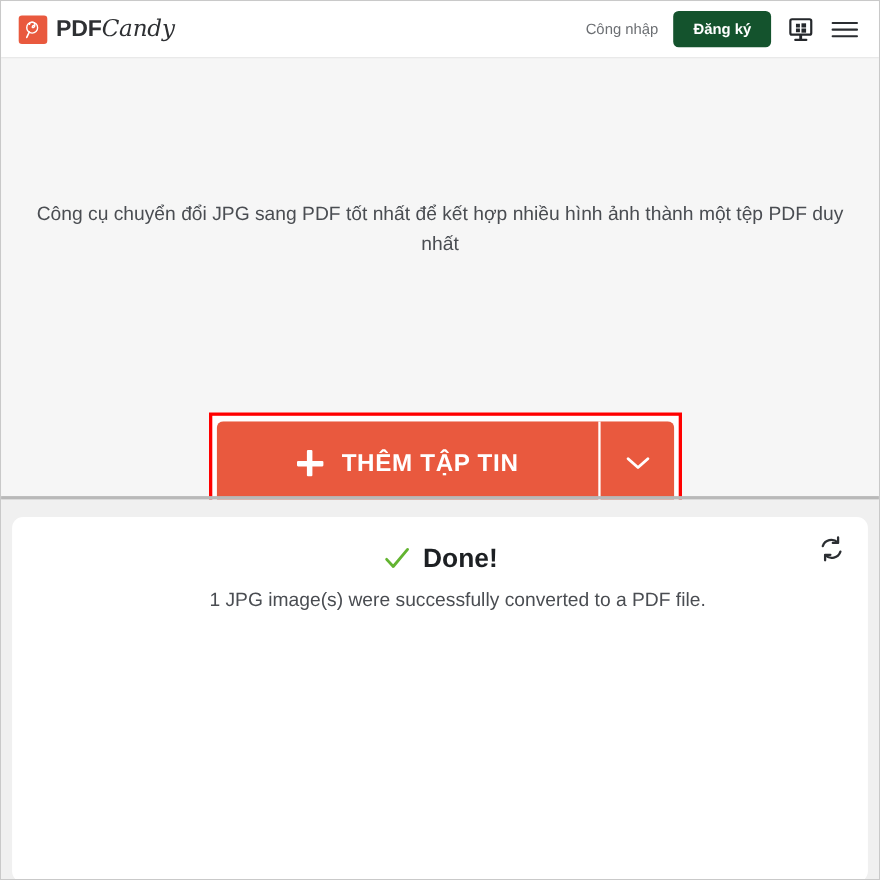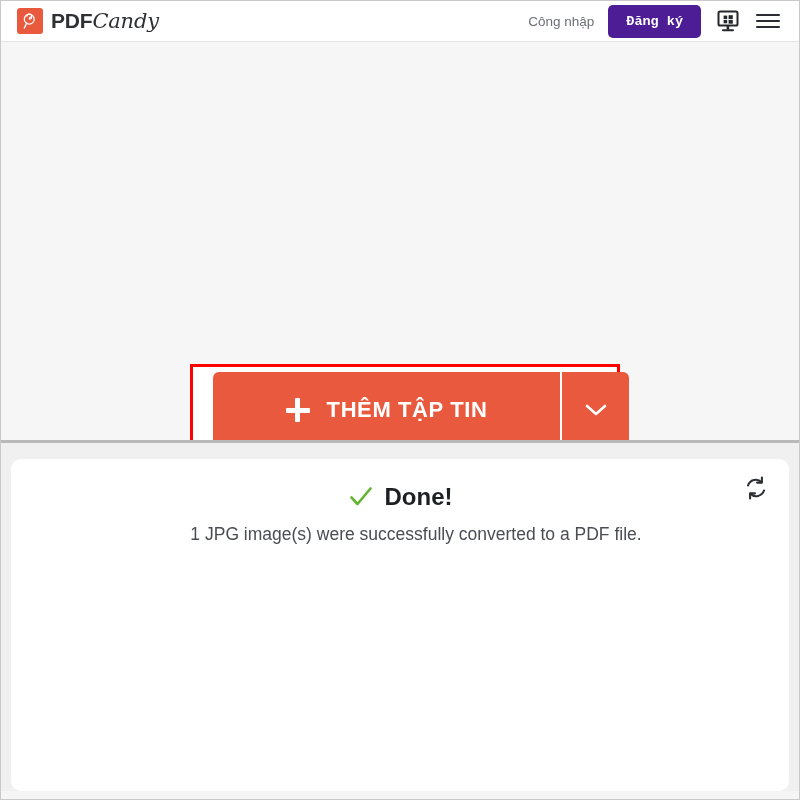--- a/index.html
+++ b/index.html
@@ -16,21 +16,21 @@
     position: relative;
     width: 800px;
     height: 800px;
     background: #f5f5f5;
     border: 1px solid #c9c9c9;
     overflow: hidden;
   }
 
   
   .header {
-    height: 41px;
+    height: 52px;
     background: #ffffff;
     border-bottom: 1px solid #e4e4e4;
     display: flex;
     align-items: center;
     padding: 0 18px 0 16px;
     position: relative;
     z-index: 5;
   }
 
   .logo-wrap {
@@ -66,30 +66,30 @@
     align-items: center;
     gap: 14px;
   }
   .login-link {
     font-size: 13.5px;
     color: #6c6f73;
     cursor: pointer;
     white-space: nowrap;
   }
   .signup-btn {
-    background: #4c1d95;
+    background: #14532d;
     color: #ffffff;
     font-size: 13.5px;
     font-weight: 700;
     border: none;
     border-radius: 5px;
     padding: 9px 18px;
     cursor: pointer;
     white-space: nowrap;
-    font-family: Liberation Mono, monospace;
+    font-family: Liberation Sans, sans-serif;
   }
   .icon-btn {
     cursor: pointer;
     display: flex; align-items: center; justify-content: center;
   }
 
   
   .upper {
     background: #f6f6f6;
     padding-top: 66px;
@@ -119,21 +119,21 @@
     position: absolute;
     left: 189px;
     top: 322px;
     width: 430px;
     height: 92px;
     border: 3px solid #ff0000;
     background: #ffffff;
   }
   .addfile-group {
     position: absolute;
-    left: 212px;
+    left: 196px;
     top: 330px;
     width: 416px;
     height: 76px;
     display: flex;
     border-radius: 6px;
     overflow: hidden;
   }
   .addfile-main {
     flex: 1;
     background: #e9593e;
@@ -275,20 +275,21 @@
           <rect x="1" y="9" width="24" height="1.9" rx="0.9" fill="#2a2d31"></rect>
           <rect x="1" y="15" width="24" height="1.9" rx="0.9" fill="#2a2d31"></rect>
         </svg>
       </span>
     </div>
   </div>
 
   <div class="upper">
 
 
+    <p class="page-sub">Công cụ chuyển đổi JPG sang PDF tốt nhất để kết hợp nhiều hình ảnh thành một tệp PDF duy nhất</p>
 
     <div class="addfile-anno"></div>
 
     <div class="addfile-group">
       <button class="addfile-main">
         <span class="plus-glyph"></span>
         <span>THÊM TẬP TIN</span>
       </button>
       <div class="addfile-caret">
         <svg width="26" height="16" viewBox="0 0 26 16" aria-hidden="true">

